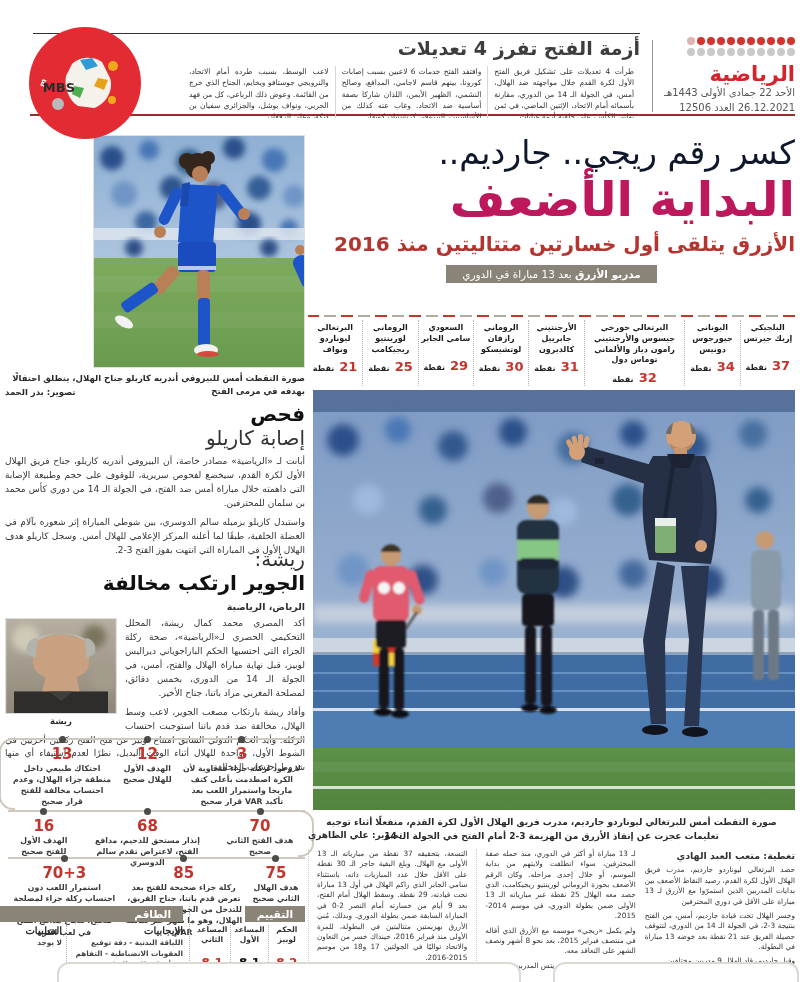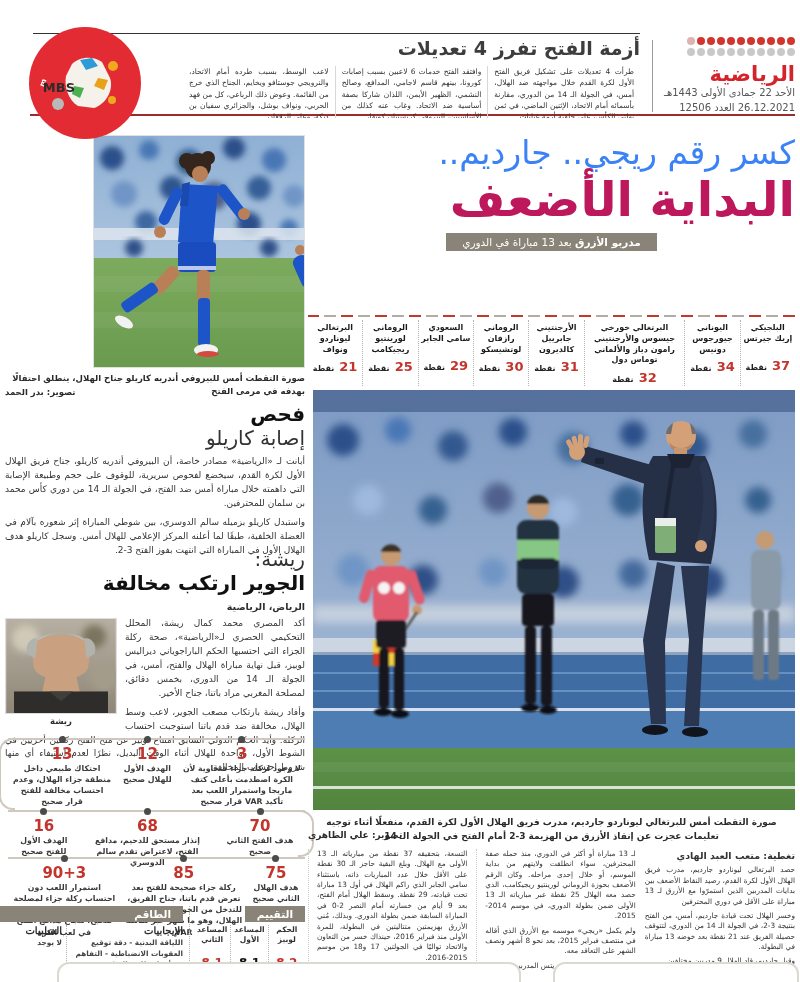--- a/index.html
+++ b/index.html
@@ -18,21 +18,21 @@
   #mast-rule{top:40px;left:652px;width:1px;height:72px;background:#9a9a9a;}
   #masthead{top:37px;left:663px;width:132px;text-align:right;}
   .dots{display:flex;gap:2px;direction:ltr;justify-content:flex-end;margin-bottom:3px;}
   .dots .d{width:8px;height:8px;border-radius:50%;background:#d2342e;display:block;}
   .dots.gray .d{background:#c9c9c9;}
   .dots.red .d:first-child{background:#dfb3b1;}
   #mast-logo{font-size:21px;font-weight:900;color:#d4232b;margin-top:6px;letter-spacing:-0.5px;}
   .dateline{font-size:10px;color:#555;line-height:1.45;}
   
   #lead{top:134px;left:308px;width:487px;text-align:right;}
-  #kicker{font-size:33px;color:#3b82f6;font-weight:500;line-height:1.15;}
+  #kicker{font-size:33px;color:#0f172a;font-weight:500;line-height:1.15;}
   #headline{font-size:48px;font-weight:900;color:#be185d;line-height:1.05;margin-top:2px;letter-spacing:-1px;}
   #subhead{font-size:20px;font-weight:700;color:#b5342f;margin-top:8px;}
   #lead-bar{display:table;margin:9px auto 0;background:#8a8378;color:#fff;font-size:10.5px;padding:3px 16px;}
   #lead-bar b{font-weight:800;}
   
   #coaches{top:315px;left:308px;width:487px;}
   #coaches-rule{height:2px;background:repeating-linear-gradient(to left,#c0392b 0 12px,transparent 12px 17px,#b3aca3 17px 29px,transparent 29px 34px);margin-bottom:3px;}
   #coach-row{display:flex;}
   .coach{flex:1;text-align:center;padding:3px 2px 0;border-left:1px dotted #b9b2a8;}
   .coach:last-child{border-left:none;}
@@ -157,20 +157,21 @@
       <i class="d"></i>
   </div>
   <div id="mast-logo">الرياضية</div>
   <div class="dateline">الأحد 22 جمادى الأولى 1443هـ</div>
   <div class="dateline">26.12.2021 العدد 12506</div>
 </div>
 
 <div class="abs" id="lead">
   <div id="kicker">كسر رقم ريجي.. جارديم..</div>
   <div id="headline">البداية الأضعف</div>
+  <div id="subhead">الأزرق يتلقى أول خسارتين متتاليتين منذ 2016</div>
   <div id="lead-bar">
       <b>مدربو الأزرق</b>
       <span> بعد 13 مباراة في الدوري</span>
     </div>
 </div>
 
 <div class="abs" id="coaches">
   <div id="coaches-rule"></div>
   <div id="coach-row">
     <div class="coach">
@@ -366,21 +367,21 @@
         <div class="tl-min">75</div>
         <div class="tl-txt">هدف الهلال الثاني صحيح</div>
       </div>
     <div class="tl-item" style="flex:1.3">
         <span class="dot"></span>
         <div class="tl-min">85</div>
         <div class="tl-txt">ركلة جزاء صحيحة للفتح بعد تعرض قدم باتنا، جناح الفريق، للتدخل من الجوير، لاعب وسط الهلال، وهو ما ظهر عبر شاشة VAR</div>
       </div>
     <div class="tl-item" style="flex:1.15">
         <span class="dot"></span>
-        <div class="tl-min">90+3</div>
+        <div class="tl-min">70+3</div>
         <div class="tl-txt">استمرار اللعب دون احتساب ركلة جزاء لمصلحة ماريجا، مهاجم الهلال، قرار صحيح، لنجاح مدافع الفتح في لعب الكرة</div>
       </div>
   </div>
 </div>
 
 <div class="abs" id="ratings">
   <div id="sec-rating">
     <div class="sec-hdr">التقييم</div>
     <div id="rating-cols">
       <div class="rcol">

